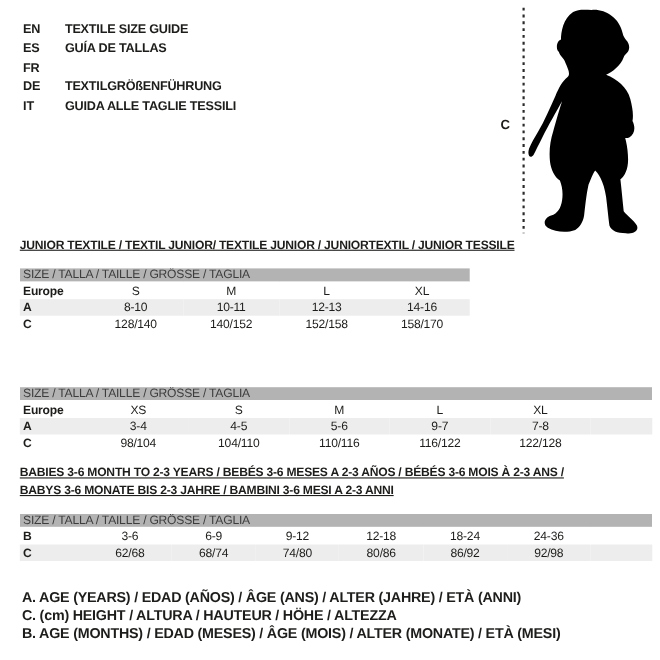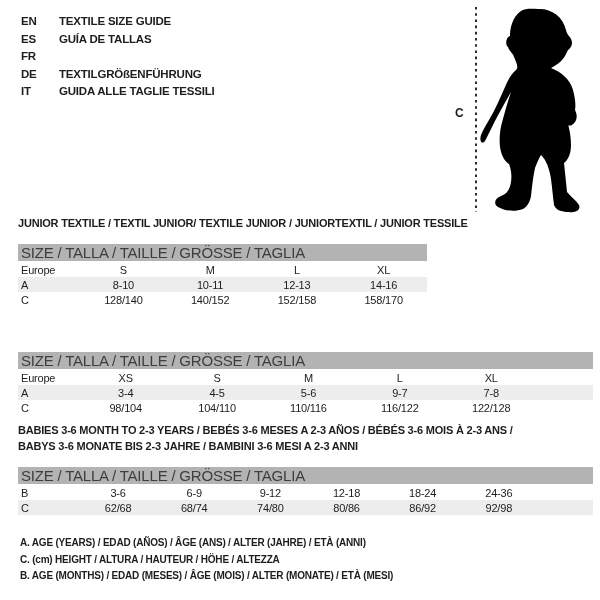--- a/index.html
+++ b/index.html
@@ -8,50 +8,50 @@
     width:600px; height:600px; overflow:hidden;
     font-family:"Liberation Sans","DejaVu Sans",sans-serif;
   }
   .canvas {
     position:relative; width:600px; height:600px;
     background:#ffffff; color:#1d1d1b; letter-spacing:-0.2px;
   }
 
   
   .lang-block { position:absolute; left:21px; top:15px; }
-  .lang-row { display:flex; height:17.6px; align-items:flex-start;
+  .lang-row { display:flex; height:17.6px; align-items:flex-end;
               font-weight:bold; font-size:11.5px; }
   .lang-code { width:38px; flex:0 0 38px; }
 
   
   .fig-line-svg { position:absolute; left:470px; top:6px; }
   .c-label { position:absolute; left:455px; top:106px;
              font-weight:bold; font-size:12px; }
   .fig-svg { position:absolute; left:480px; top:5px; }
 
   
   .section-title { position:absolute; font-weight:bold; font-size:11px;
-                   line-height:16px; white-space:nowrap; }
+                   line-height:16px; white-space:nowrap;text-decoration:underline; }
   .sub { font-size:8px; vertical-align:sub; }
 
   
   table.size-table { position:absolute; border-collapse:collapse;
                      table-layout:fixed; font-size:11px; }
   .size-table th.band { background:#b3b3b3; font-weight:normal; color:#3d3d3d;
                         text-align:left; height:12px; padding:0 0 0 3px;
-                        font-size:15px; border-bottom:2px solid #ffffff;
+                        font-size:11px; border-bottom:2px solid #ffffff;
                         white-space:nowrap; overflow:hidden; }
   .size-table td { height:15px; text-align:center; padding:0;
                    white-space:nowrap; }
-  .size-table td.rowlabel { text-align:left; padding-left:3px; }
+  .size-table td.rowlabel { text-align:left; padding-left:3px;font-weight:bold; }
   .size-table tr.shaded td { background:#ededed; }
 
   
   .footnotes { position:absolute; left:20px; top:535px;
-               font-weight:bold; font-size:10px; line-height:16.5px; }
+               font-weight:bold; font-size:13px; line-height:16.5px; }
 </style>
 </head>
 <body>
 
 <div class="canvas">
 
   <div class="lang-block">
     <div class="lang-row">
       <span class="lang-code">EN</span>
       <span class="lang-title">TEXTILE SIZE GUIDE</span>

